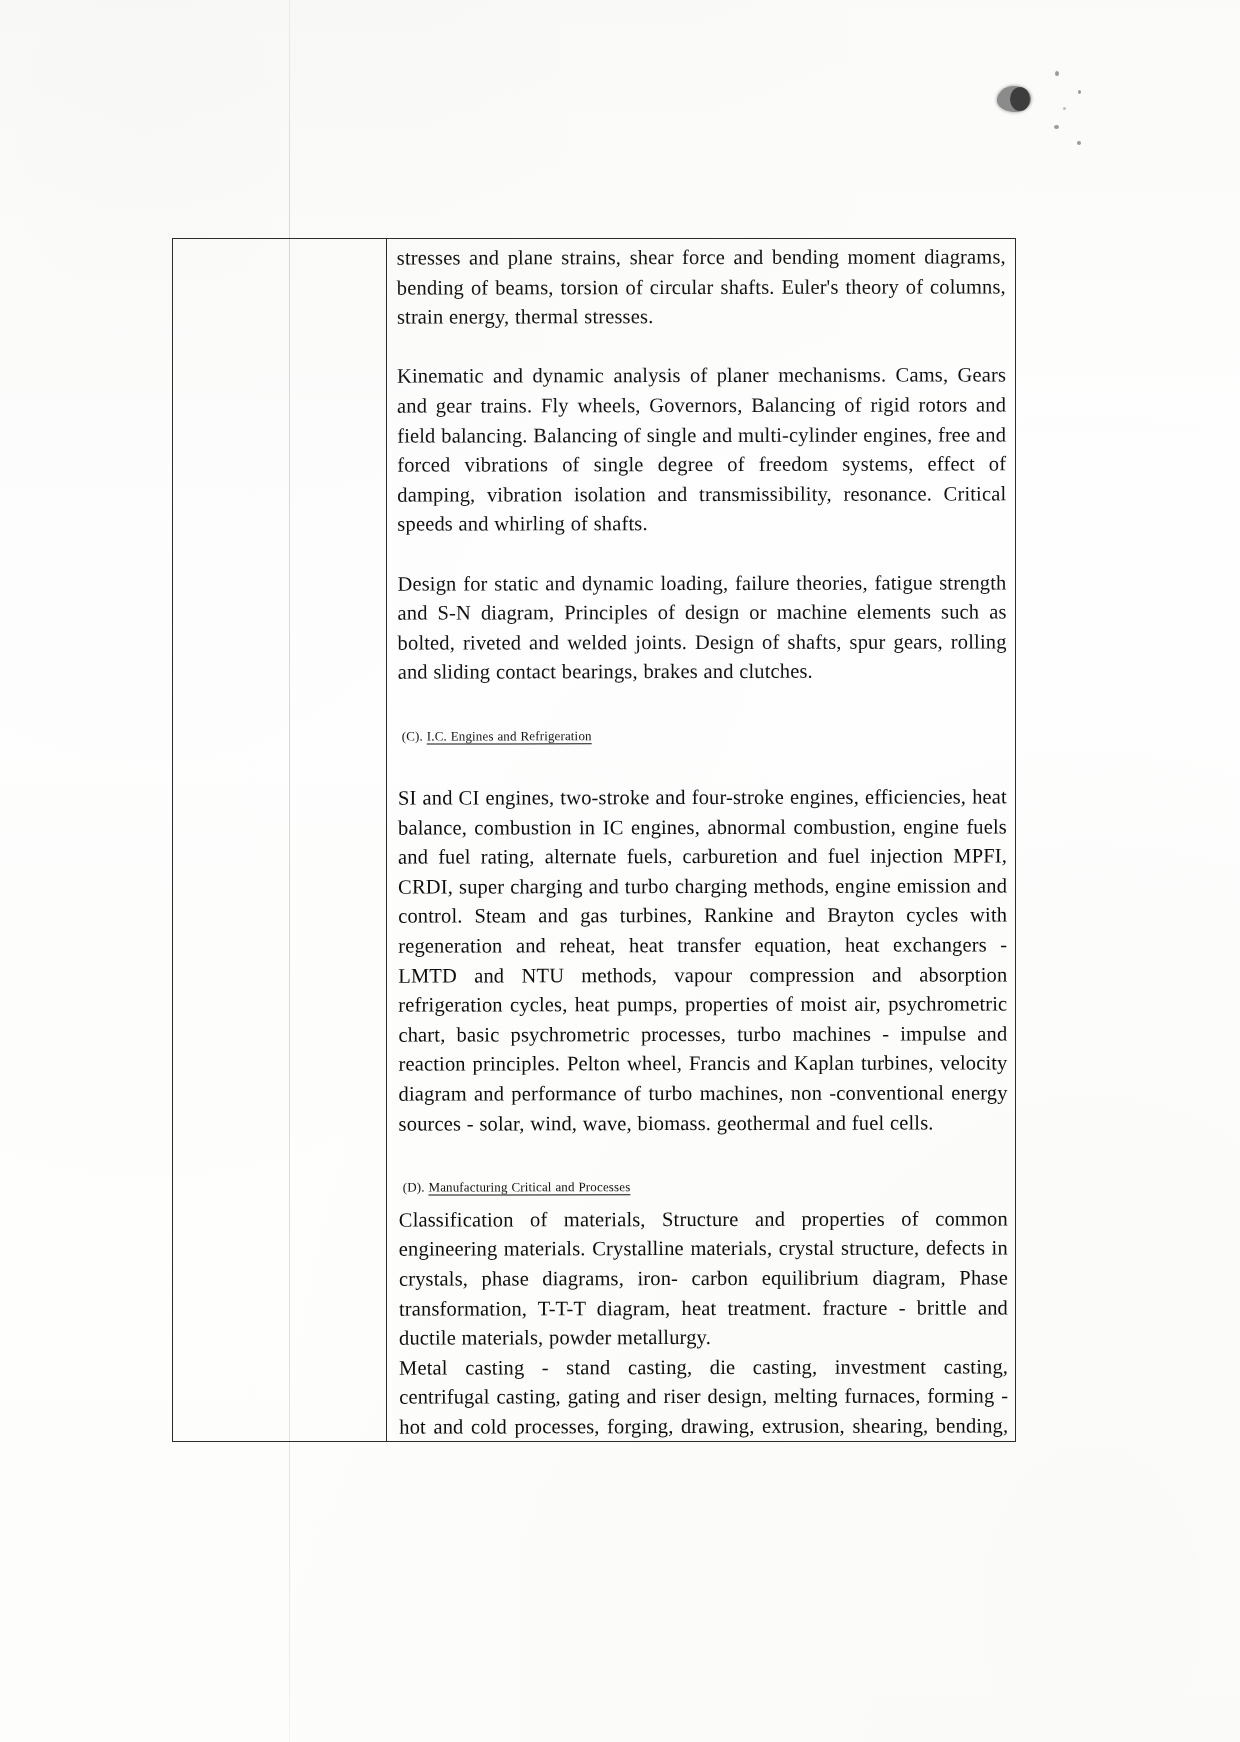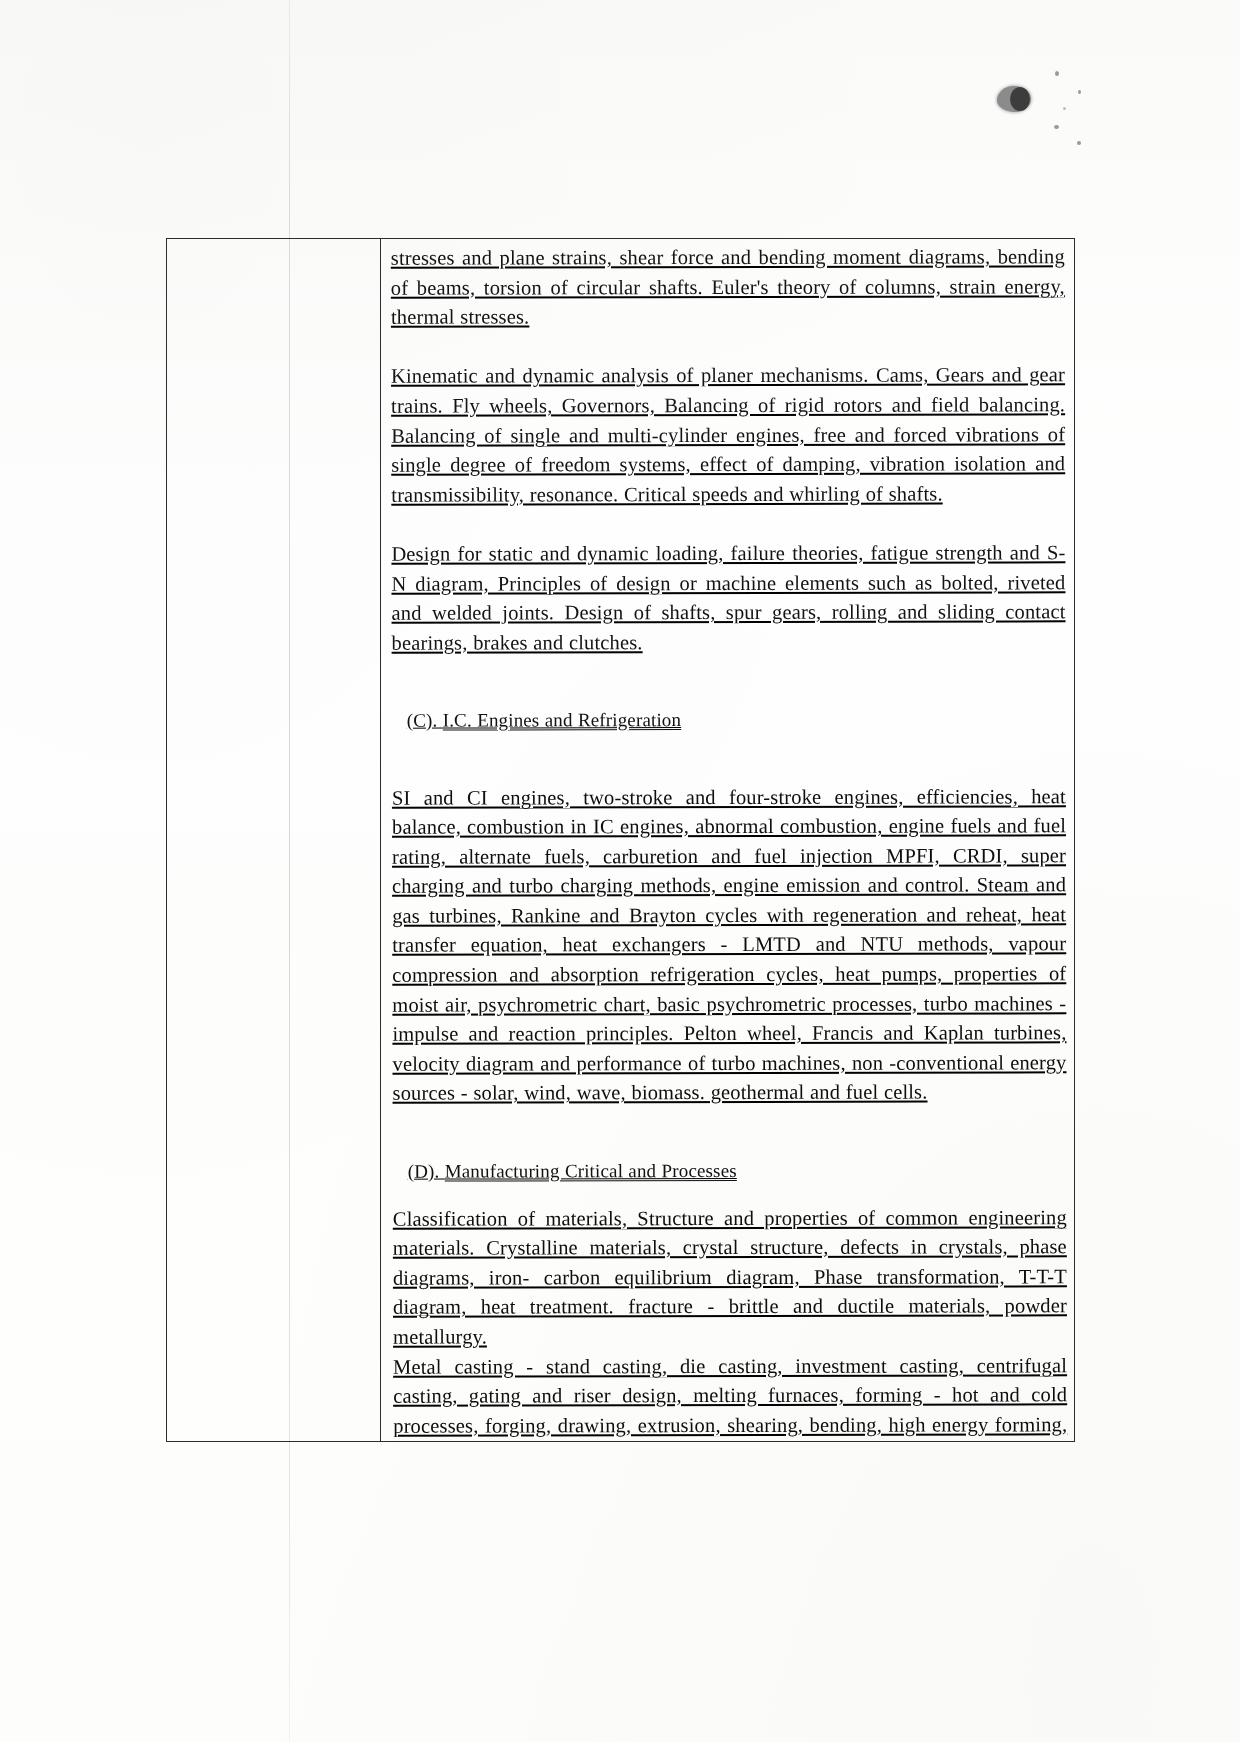--- a/index.html
+++ b/index.html
@@ -72,28 +72,27 @@
   }
   .speck.s1 { left: 1055px; top: 71px;  width: 4px; height: 5px; }
   .speck.s2 { left: 1078px; top: 90px;  width: 3px; height: 4px; }
   .speck.s3 { left: 1054px; top: 125px; width: 5px; height: 4px; }
   .speck.s4 { left: 1077px; top: 141px; width: 4px; height: 4px; }
   .speck.s5 { left: 1063px; top: 107px; width: 3px; height: 3px; background:#bdbdbd; }
 
   
   .doc-table {
     position: absolute;
-    left: 166px;
+    left: 172px;
     top: 238px;
-    width: 909px;
+    width: 844px;
     height: 1204px;
     border: 1.4px solid #2c2c2c;
     box-sizing: border-box;
     display: flex;
-    text-decoration: underline;
   }
   .col-left {
     width: 214px;
     border-right: 1.4px solid #2c2c2c;
     box-sizing: border-box;
     flex: 0 0 auto;
   }
   .col-right {
     flex: 1 1 auto;
     box-sizing: border-box;
@@ -114,23 +113,23 @@
   p.para {
     margin: 0;
   }
   p.para + p.para {
     margin-top: 0;
   }
   .gap {
     height: 29.6px;
   }
   .heading-line {
-    margin: 15px;
-    font-size: 19px;
-    line-height: 36px;
+    margin: 4px;
+    font-size: 13px;
+    line-height: 29px;
     color: #111111;
     letter-spacing: 0.15px;
   }
   .heading-line .underlined {
     text-decoration: underline;
     text-underline-offset: 3px;
   }
   
   .tone-a { color: #131313; }
   .tone-b { color: #0e0e0e; }

